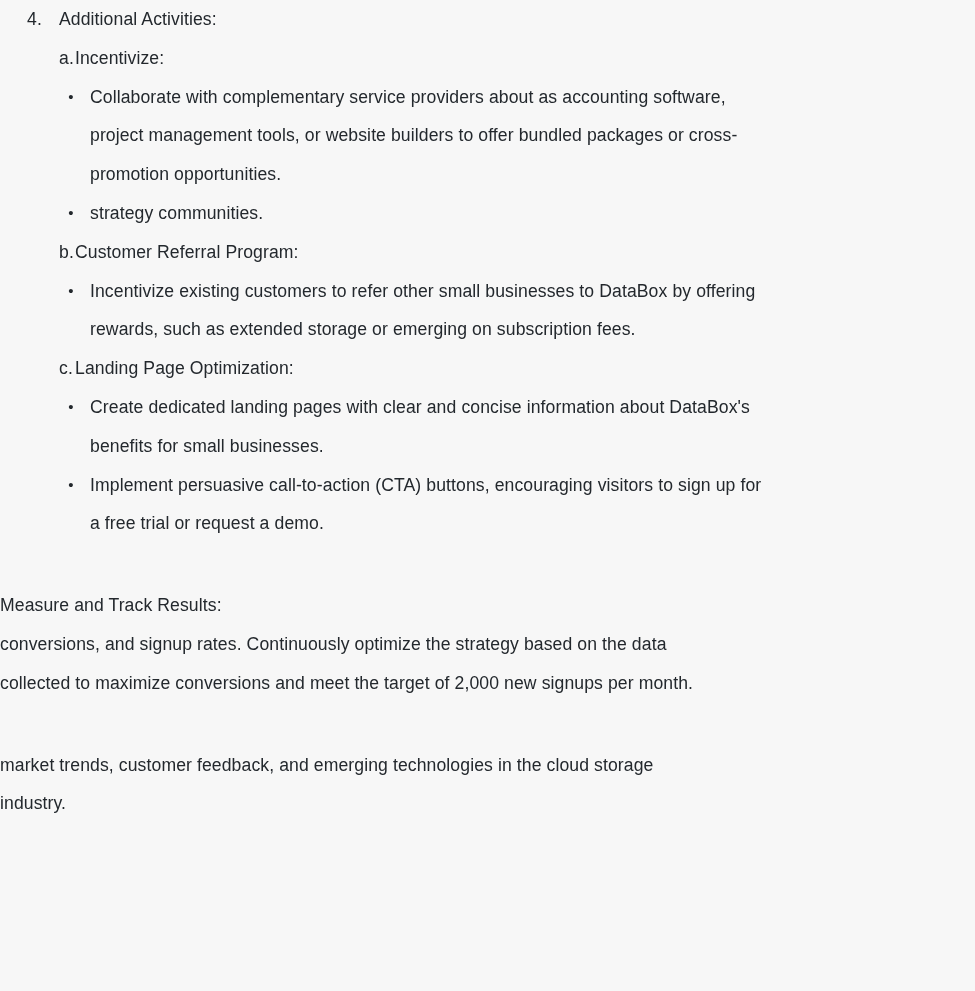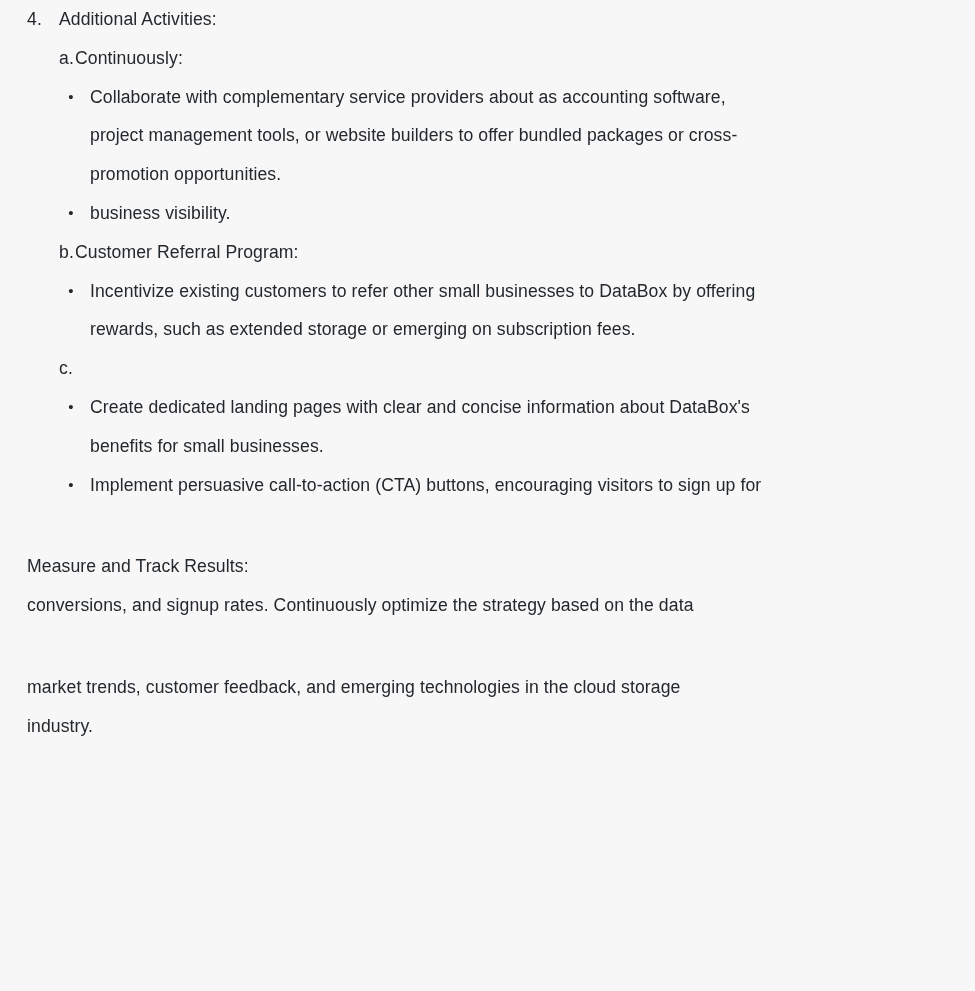--- a/index.html
+++ b/index.html
@@ -80,86 +80,88 @@
     color: #23282d;
   }
   .bullet-line {
     height: 38.8px;
   }
 
   
   .para {
     position: relative;
     margin: 0;
-    padding-left: 27px;
   }
   .para-line {
     height: 38.8px;
   }
 
   .gap-lg { height: 43px; }
 </style>
 </head>
 <body>
 
 <div id="doc">
 
   <div class="num-item">
     <span class="txt num-marker">4.</span>
     <span class="txt">Additional Activities:</span>
   </div>
 
   <div class="alpha-item">
     <span class="txt alpha-marker">a.</span>
-    <span class="txt">Continuously:</span>
+    <span class="txt">Incentivize:</span>
   </div>
 
   <div class="bullet-item">
     <span class="bullet-dot">•</span>
     <div class="txt bullet-line">Collaborate with complementary service providers about as accounting software,</div>
     <div class="txt bullet-line">project management tools, or website builders to offer bundled packages or cross-</div>
     <div class="txt bullet-line">promotion opportunities.</div>
   </div>
 
   <div class="bullet-item">
     <span class="bullet-dot">•</span>
-    <div class="txt bullet-line">business visibility.</div>
+    <div class="txt bullet-line">strategy communities.</div>
   </div>
 
   <div class="alpha-item">
     <span class="txt alpha-marker">b.</span>
     <span class="txt">Customer Referral Program:</span>
   </div>
 
   <div class="bullet-item">
     <span class="bullet-dot">•</span>
     <div class="txt bullet-line">Incentivize existing customers to refer other small businesses to DataBox by offering</div>
     <div class="txt bullet-line">rewards, such as extended storage or emerging on subscription fees.</div>
   </div>
 
   <div class="alpha-item">
     <span class="txt alpha-marker">c.</span>
+    <span class="txt">Landing Page Optimization:</span>
   </div>
 
   <div class="bullet-item">
     <span class="bullet-dot">•</span>
     <div class="txt bullet-line">Create dedicated landing pages with clear and concise information about DataBox's</div>
     <div class="txt bullet-line">benefits for small businesses.</div>
   </div>
 
   <div class="bullet-item">
     <span class="bullet-dot">•</span>
     <div class="txt bullet-line">Implement persuasive call-to-action (CTA) buttons, encouraging visitors to sign up for</div>
+    <div class="txt bullet-line">a free trial or request a demo.</div>
   </div>
 
   <div class="gap-lg"></div>
 
   <div class="para">
     <div class="txt para-line">Measure and Track Results:</div>
     <div class="txt para-line">conversions, and signup rates. Continuously optimize the strategy based on the data</div>
+    <div class="txt para-line">collected to maximize conversions and meet the target of 2,000 new signups per month.</div>
   </div>
 
   <div class="gap-lg"></div>
 
   <div class="para">
     <div class="txt para-line">market trends, customer feedback, and emerging technologies in the cloud storage</div>
     <div class="txt para-line">industry.</div>
   </div>
 
 </div>

